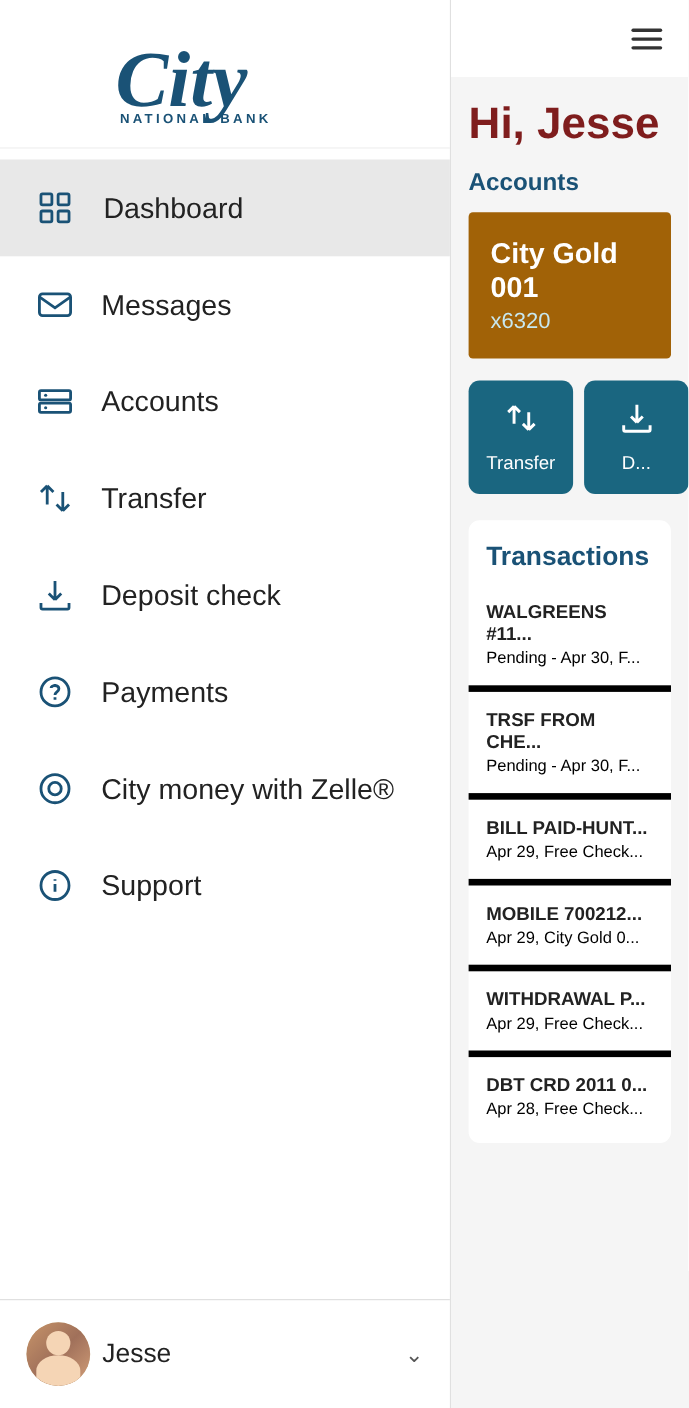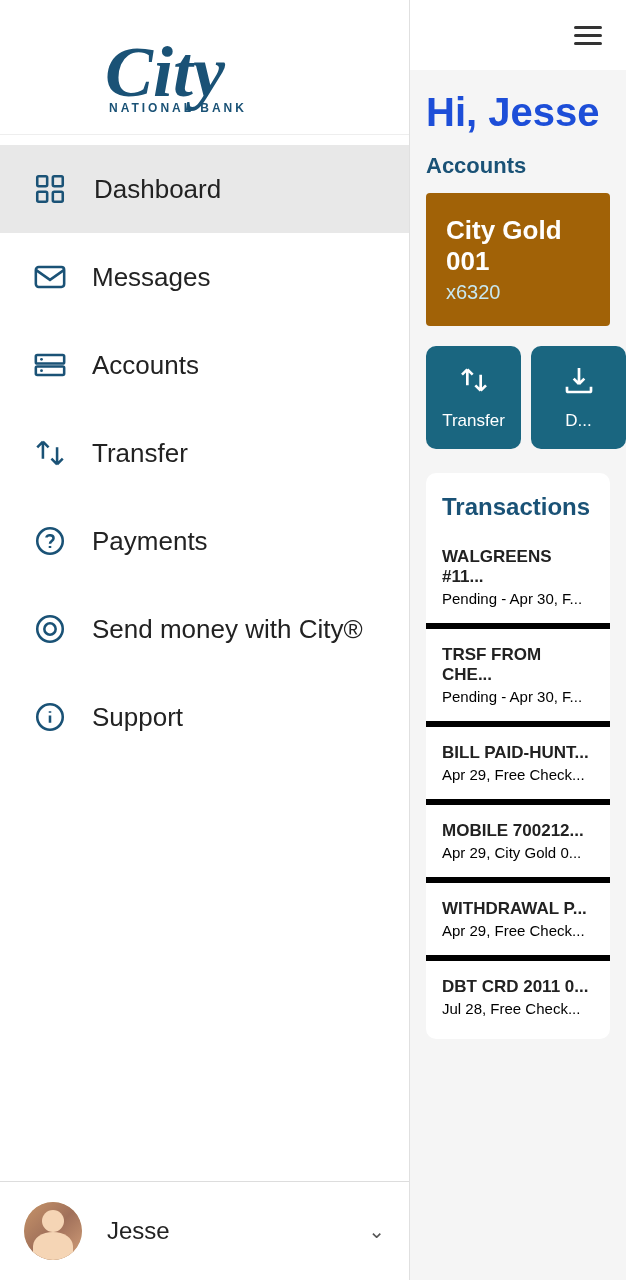--- a/index.html
+++ b/index.html
@@ -70,21 +70,21 @@
       flex-shrink: 0;
     }
 
     .nav-item .nav-label {
       color: #222;
     }
 
     .user-footer {
       display: flex;
       align-items: center;
-      gap: 25px;
+      gap: 11px;
       padding: 20px 24px;
       border-top: 1px solid #ddd;
       cursor: pointer;
     }
 
     .avatar {
       width: 58px;
       height: 58px;
       border-radius: 50%;
       background: #c8a882;
@@ -176,21 +176,21 @@
       border-radius: 2px;
     }
 
     .main-body {
       padding: 20px 16px;
     }
 
     .greeting {
       font-size: 40px;
       font-weight: 700;
-      color: #1d4ed8;
+      color: #7f1d1d;
       margin-bottom: 18px;
     }
 
     .section-title {
       font-size: 22px;
       font-weight: 600;
       color: #1a5276;
       margin-bottom: 14px;
     }
 
@@ -344,39 +344,48 @@
     <div class="nav-item">
       <div class="nav-icon">
         <svg class="icon-svg" viewBox="0 0 24 24" fill="none" stroke="#1a5276" stroke-width="1.8">
           <path d="M7 16V4m0 0L3 8m4-4l4 4"></path>
           <path d="M17 8v12m0 0l4-4m-4 4l-4-4"></path>
         </svg>
       </div>
       <span class="nav-label">Transfer</span>
     </div>
 
+    <div class="nav-item">
+      <div class="nav-icon">
+        <svg class="icon-svg" viewBox="0 0 24 24" fill="none" stroke="#1a5276" stroke-width="1.8">
+          <path d="M12 3v12m0 0l-4-4m4 4l4-4"></path>
+          <path d="M3 17v3a1 1 0 001 1h16a1 1 0 001-1v-3"></path>
+        </svg>
+      </div>
+      <span class="nav-label">Deposit check</span>
+    </div>
 
     <div class="nav-item">
       <div class="nav-icon">
         <svg class="icon-svg" viewBox="0 0 24 24" fill="none" stroke="#1a5276" stroke-width="1.8">
           <circle cx="12" cy="12" r="9"></circle>
           <path d="M12 7v1.5M12 15.5V17M9.5 9.5C9.5 8.4 10.6 8 12 8s2.5.5 2.5 2c0 2-2.5 2-2.5 4M12 15.5h.01"></path>
         </svg>
       </div>
       <span class="nav-label">Payments</span>
     </div>
 
     <div class="nav-item">
       <div class="nav-icon">
         <svg class="icon-svg" viewBox="0 0 24 24" fill="none" stroke="#1a5276" stroke-width="1.8">
           <circle cx="12" cy="12" r="9"></circle>
           <circle cx="12" cy="12" r="4"></circle>
         </svg>
       </div>
-      <span class="nav-label">Send money with City®</span>
+      <span class="nav-label">City money with Zelle®</span>
     </div>
 
     <div class="nav-item">
       <div class="nav-icon">
         <svg class="icon-svg" viewBox="0 0 24 24" fill="none" stroke="#1a5276" stroke-width="1.8">
           <circle cx="12" cy="12" r="9"></circle>
           <path d="M12 8v1M12 11v5"></path>
         </svg>
       </div>
       <span class="nav-label">Support</span>
@@ -460,19 +469,19 @@
         <div class="transaction-detail">Apr 29, City Gold 0...</div>
       </div>
 
       <div class="transaction-item">
         <div class="transaction-name">WITHDRAWAL P...</div>
         <div class="transaction-detail">Apr 29, Free Check...</div>
       </div>
 
       <div class="transaction-item">
         <div class="transaction-name">DBT CRD 2011 0...</div>
-        <div class="transaction-detail">Jul 28, Free Check...</div>
+        <div class="transaction-detail">Apr 28, Free Check...</div>
       </div>
 
     </div>
 
   </div>
 </div>
 
 </body></html>

